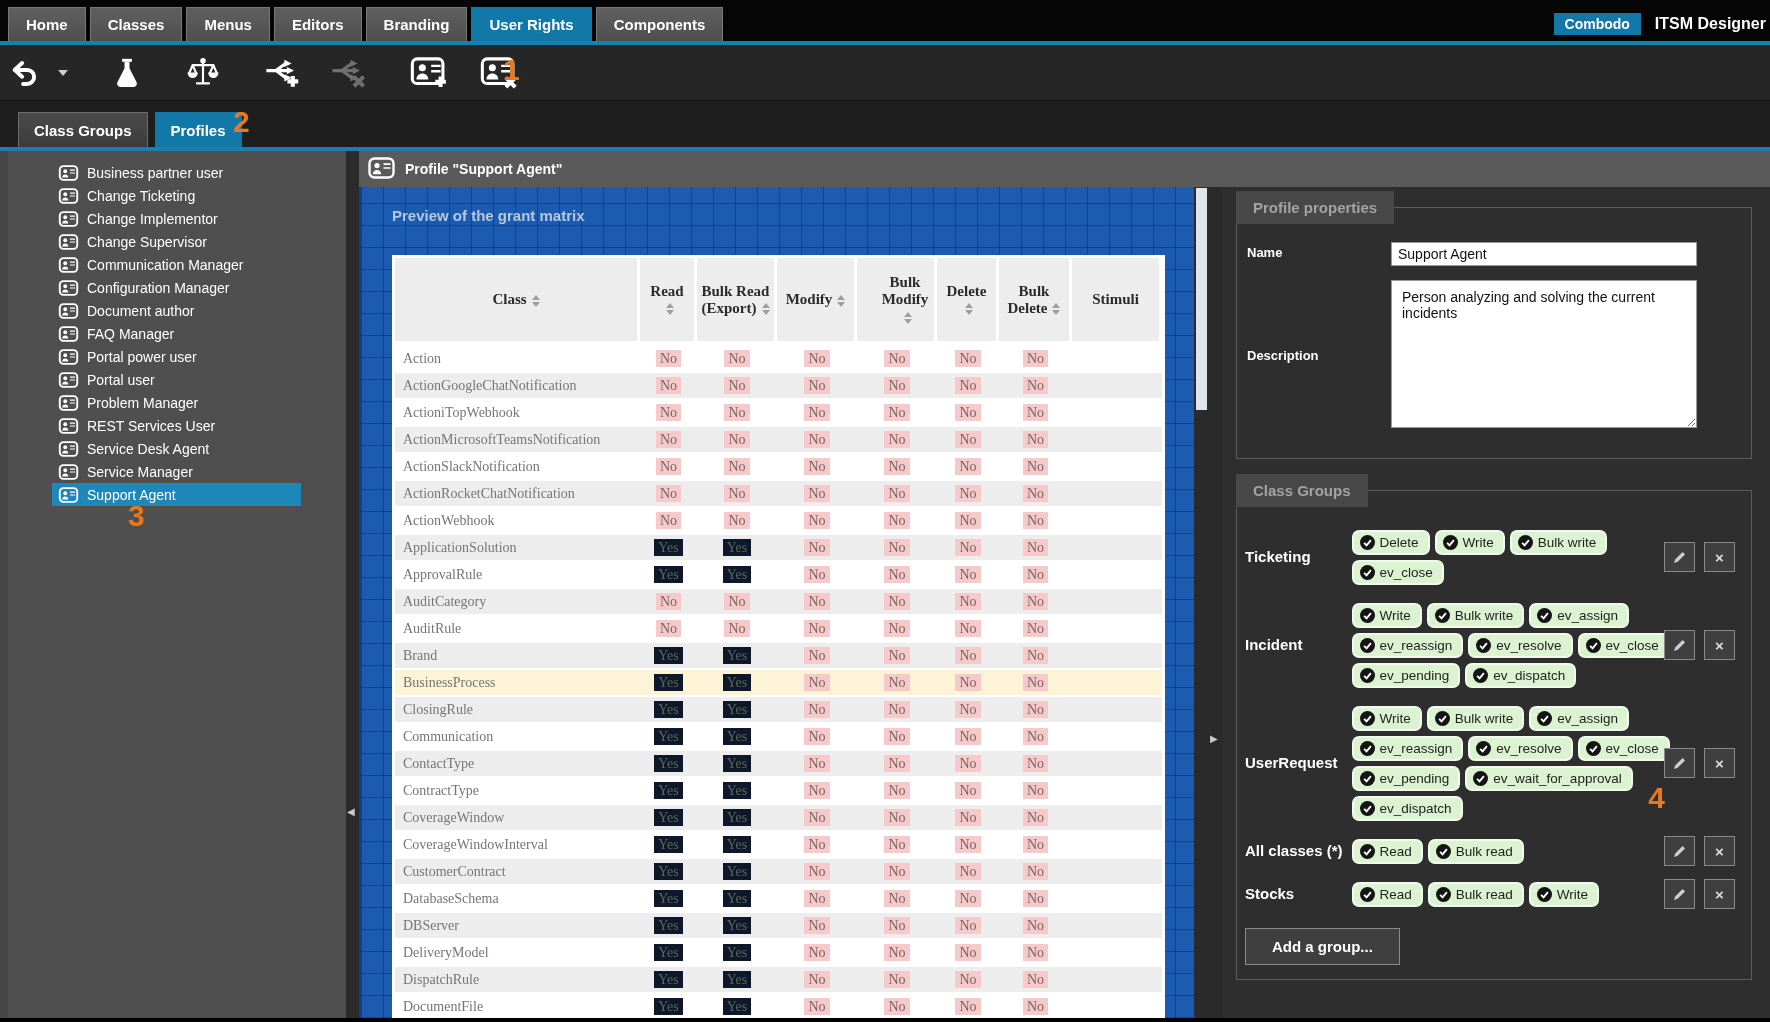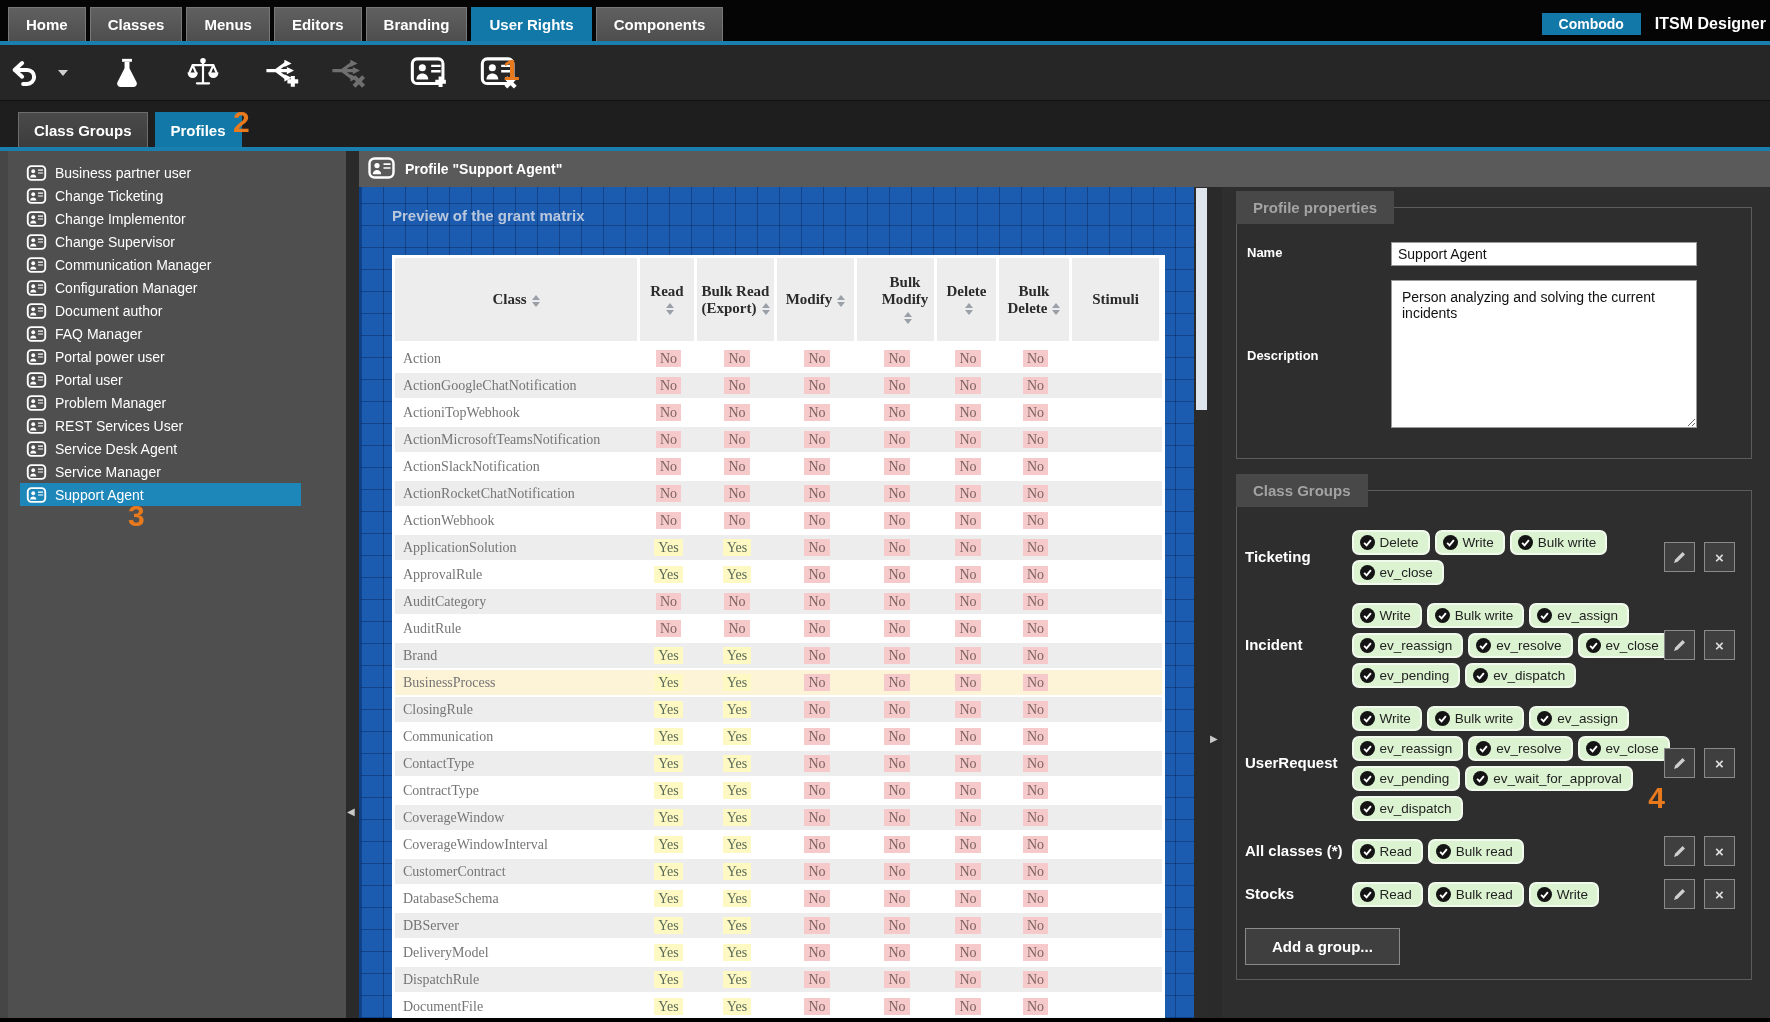--- a/index.html
+++ b/index.html
@@ -7,21 +7,21 @@
     font-family:"Liberation Sans", sans-serif; }
 
   
   .topbar { height:41px; background:#050505; display:flex; align-items:flex-end; }
   .main-tabs { display:flex; align-items:flex-end; gap:4px; padding-left:8px; }
   .mtab { height:34px; display:flex; align-items:center; padding:0 17px;
     background:linear-gradient(#606060,#4e4e4e); border:1px solid #787878; border-bottom:none;
     color:#fff; font-weight:bold; font-size:15px; cursor:pointer; }
   .mtab.active { background:#1278a8; border-color:#1278a8; }
   .topbar-right { margin-left:auto; display:flex; align-items:center; gap:14px; padding:0 4px 6px 0; }
-  .brand-badge { background:#1278a8; color:#fff; font-weight:bold; font-size:14px; padding:3px 17px; }
+  .brand-badge { background:#1278a8; color:#fff; font-weight:bold; font-size:14px; padding:3px 11px; }
   .app-title { color:#fff; font-weight:bold; font-size:16px; white-space:nowrap; }
   .blue-line { height:4px; background:#1a7fae; }
 
   
   .toolbar { height:56px; background:#262626; display:flex; align-items:center; gap:0;
     position:relative; border-bottom:1px solid #111; }
   .tbtn { display:flex; align-items:center; justify-content:center; padding:0 8px; height:44px; cursor:pointer; }
   .tbtn svg { display:block; }
   .caret-down { width:0; height:0; border-left:5px solid transparent; border-right:5px solid transparent;
     border-top:6px solid #cfcfcf; margin-left:2px; }
@@ -34,21 +34,21 @@
     background:linear-gradient(#4a4a4a,#3c3c3c); border:1px solid #6d6d6d; border-bottom:none;
     color:#fff; font-weight:bold; font-size:15px; cursor:pointer; }
   .stab:first-child { margin-left:18px; }
   .stab + .stab { margin-left:7px; }
   .stab.active { background:#1278a8; border-color:#1278a8; }
 
   
   .content { display:flex; height:867px; background:#2e2e2e; }
 
   .sidebar { width:346px; background:#4f4f4f; position:relative; padding-top:10px;
-    border-left:8px solid #464646; }
+    border-left:8px solid #464646;padding-left:32px; }
   .side-item { display:flex; align-items:center; gap:8px; height:23px; margin:0 45px 0 12px;
     padding:0 6px; color:#fff; font-size:14px; white-space:nowrap; cursor:pointer; }
   .side-item.sel { background:#1d87ba; }
   .side-item svg { flex:0 0 auto; }
 
   .v-resizer { width:13px; background:#2a2a2a; position:relative; }
   .v-resizer .grip { position:absolute; left:1px; color:#c9c9c9; font-size:10px; }
 
   .main-region { flex:1; display:flex; flex-direction:column; min-width:0; }
   .region-header { height:36px; background:#5a5a5a; display:flex; align-items:center; gap:10px;
@@ -67,21 +67,21 @@
   .grant-table th { background:#ededed; color:#2b2b2b; font-size:15px; font-weight:bold;
     vertical-align:middle; text-align:center; height:88px; border-right:3px solid #fff;
     border-bottom:5px solid #fff; padding:0 4px; cursor:pointer; }
   .grant-table th .thlab { display:inline; }
   .grant-table td { height:27px; font-size:14px; color:#757575; text-align:center;
     border-bottom:2px solid #fff; padding:0 4px; }
   .grant-table tr:nth-child(even) td { background:#ededed; }
   .grant-table tr.hl td { background:#fdf3d7; }
   .grant-table td.cls { text-align:left; padding-left:8px; }
   .badge { display:inline-block; padding:0 4px; line-height:17px; }
-  .badge.yes { background:#fef9c3; color:#5a6a58; }
+  .badge.yes { background:#0f172a; color:#5a6a58; }
   .badge.no  { background:#f6caca; color:#7d6262; }
   .sort { display:inline-flex; flex-direction:column; gap:2px; margin-left:5px; vertical-align:middle; }
   .sort i { width:0; height:0; border-left:4px solid transparent; border-right:4px solid transparent; }
   .sort .up { border-bottom:5px solid #9aa0a8; }
   .sort .dn { border-top:5px solid #9aa0a8; }
 
   .vscroll { width:15px; background:#2b2b2b; position:relative; }
   .vthumb { position:absolute; top:1px; left:2px; width:11px; height:222px; background:#dfe5ec; cursor:pointer; }
 
   

